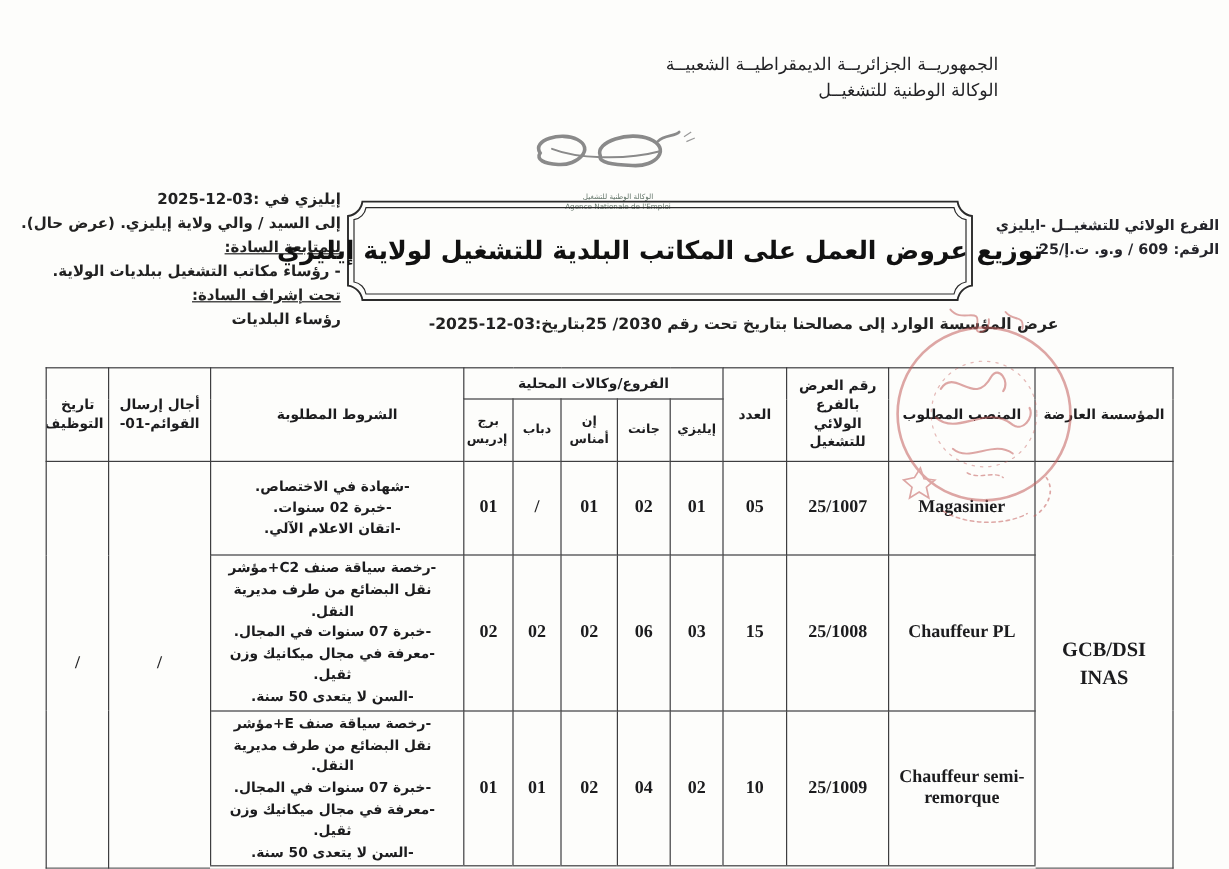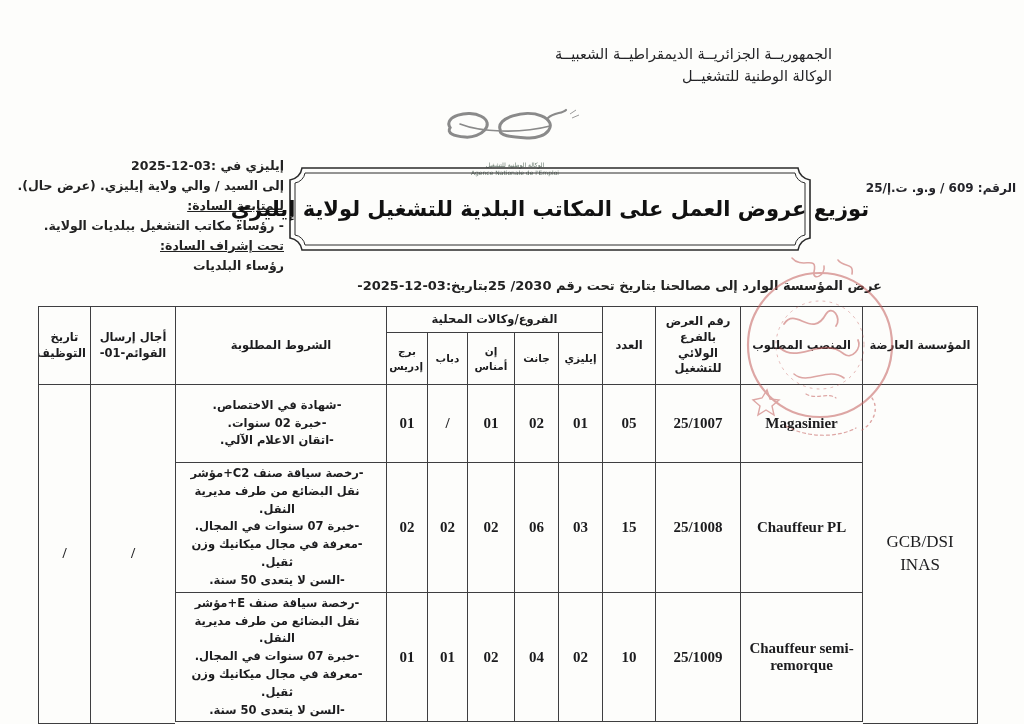--- a/index.html
+++ b/index.html
@@ -36,35 +36,35 @@
   }
   
   .right-block{
     position:absolute;top:178px;left:826px;width:190px;
     direction:rtl;text-align:right;font-size:12px;font-weight:bold;line-height:1.7;color:#24242a;
   }
   
   .intro-line{
     position:absolute;top:263px;left:0;width:1024px;
     direction:rtl;text-align:right;padding-right:142px;box-sizing:border-box;
-    font-size:13px;font-weight:bold;color:#222;margin-top:15px;
+    font-size:13px;font-weight:bold;color:#222;
   }
   
   table.offers{
     position:absolute;top:306px;left:38px;width:940px;
     border-collapse:collapse;table-layout:fixed;direction:rtl;
   }
   table.offers th,table.offers td{
     border:1px solid #3e3e40;padding:2px 4px;vertical-align:middle;
     text-align:center;overflow:hidden;
   }
   table.offers th{font-size:11.5px;font-weight:bold;line-height:1.35;}
   .num{font-family:"Liberation Serif","DejaVu Serif",serif;font-weight:bold;font-size:15px;}
   .pos{font-family:"Liberation Serif","DejaVu Serif",serif;font-weight:bold;font-size:15px;}
-  .inst{font-family:"Liberation Serif","DejaVu Serif",serif;font-weight:normal;font-size:17px;line-height:1.35;margin-left:12px;}
+  .inst{font-family:"Liberation Serif","DejaVu Serif",serif;font-weight:bold;font-size:17px;line-height:1.35;margin-left:12px;}
   .cond{
     text-align:right;font-size:11.5px;font-weight:bold;line-height:1.55;
     padding-right:14px !important;padding-left:6px !important;
   }
   .multiline{white-space:pre-line;}
   .branch-h{font-size:10.5px !important;}
   tr.last td{border-bottom:4px double #3e3e40;}
   
   .stamp{position:absolute;top:248px;left:722px;width:200px;height:210px;pointer-events:none;}
 </style>
@@ -105,20 +105,21 @@
   <svg class="title-frame" width="524" height="86" viewBox="0 0 524 86">
     <g fill="none" stroke="#2b2b2b">
       <path stroke-width="1.6" d="M14 2 L510 2 A14 14 0 0 0 522 14 L522 72 A14 14 0 0 0 510 84 L14 84 A14 14 0 0 0 2 72 L2 14 A14 14 0 0 0 14 2 Z"></path>
       <path stroke-width="1" d="M17 7 L507 7 A12 12 0 0 0 517 17 L517 69 A12 12 0 0 0 507 79 L17 79 A12 12 0 0 0 7 69 L7 17 A12 12 0 0 0 17 7 Z"></path>
     </g>
   </svg>
   <div class="title-text">توزيع عروض العمل على المكاتب البلدية للتشغيل لولاية  إيليزي</div>
 </div>
 
 <div class="right-block">
+  <div>الفرع الولائي للتشغيــل -ايليزي</div>
   <div>الرقم: 609 / و.و. ت.إ/25</div>
 </div>
 
 <div class="intro-line">عرض المؤسسة الوارد إلى مصالحنا بتاريخ تحت رقم 2030/  25بتاريخ:03-12-2025-</div>
 
 <table class="offers">
   <colgroup>
     <col style="width:115px">
       <col style="width:122px">
       <col style="width:85px">

